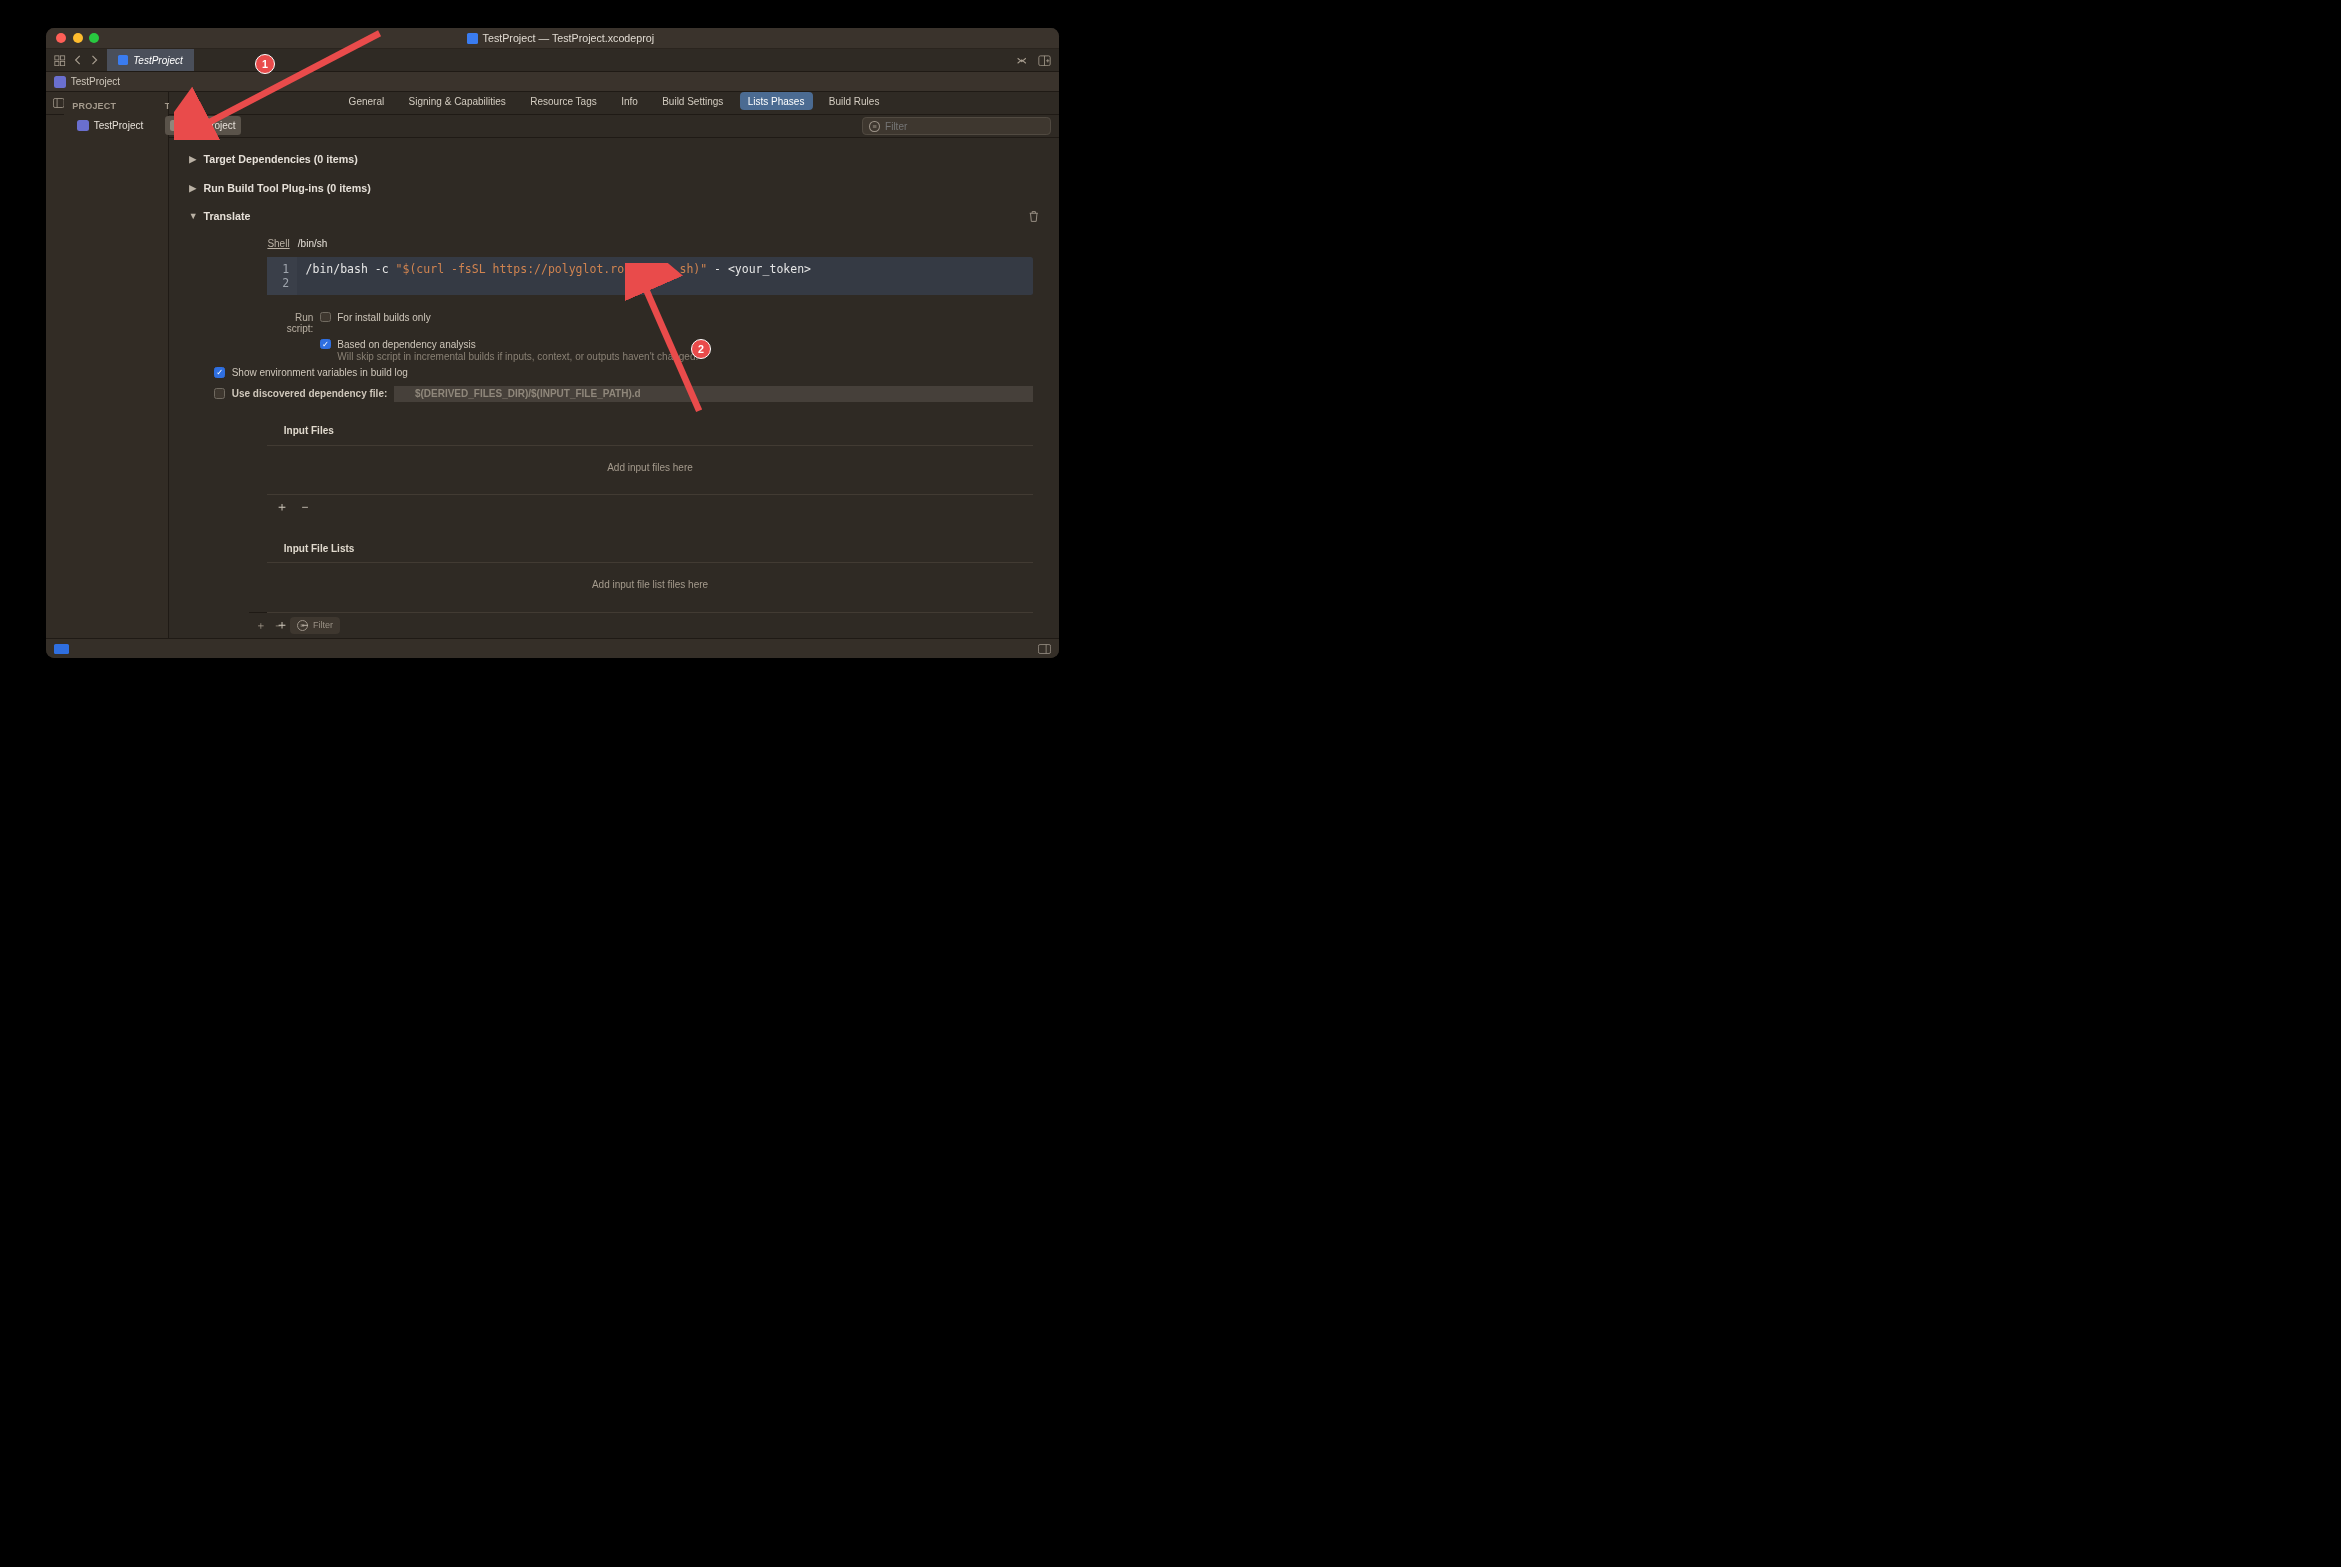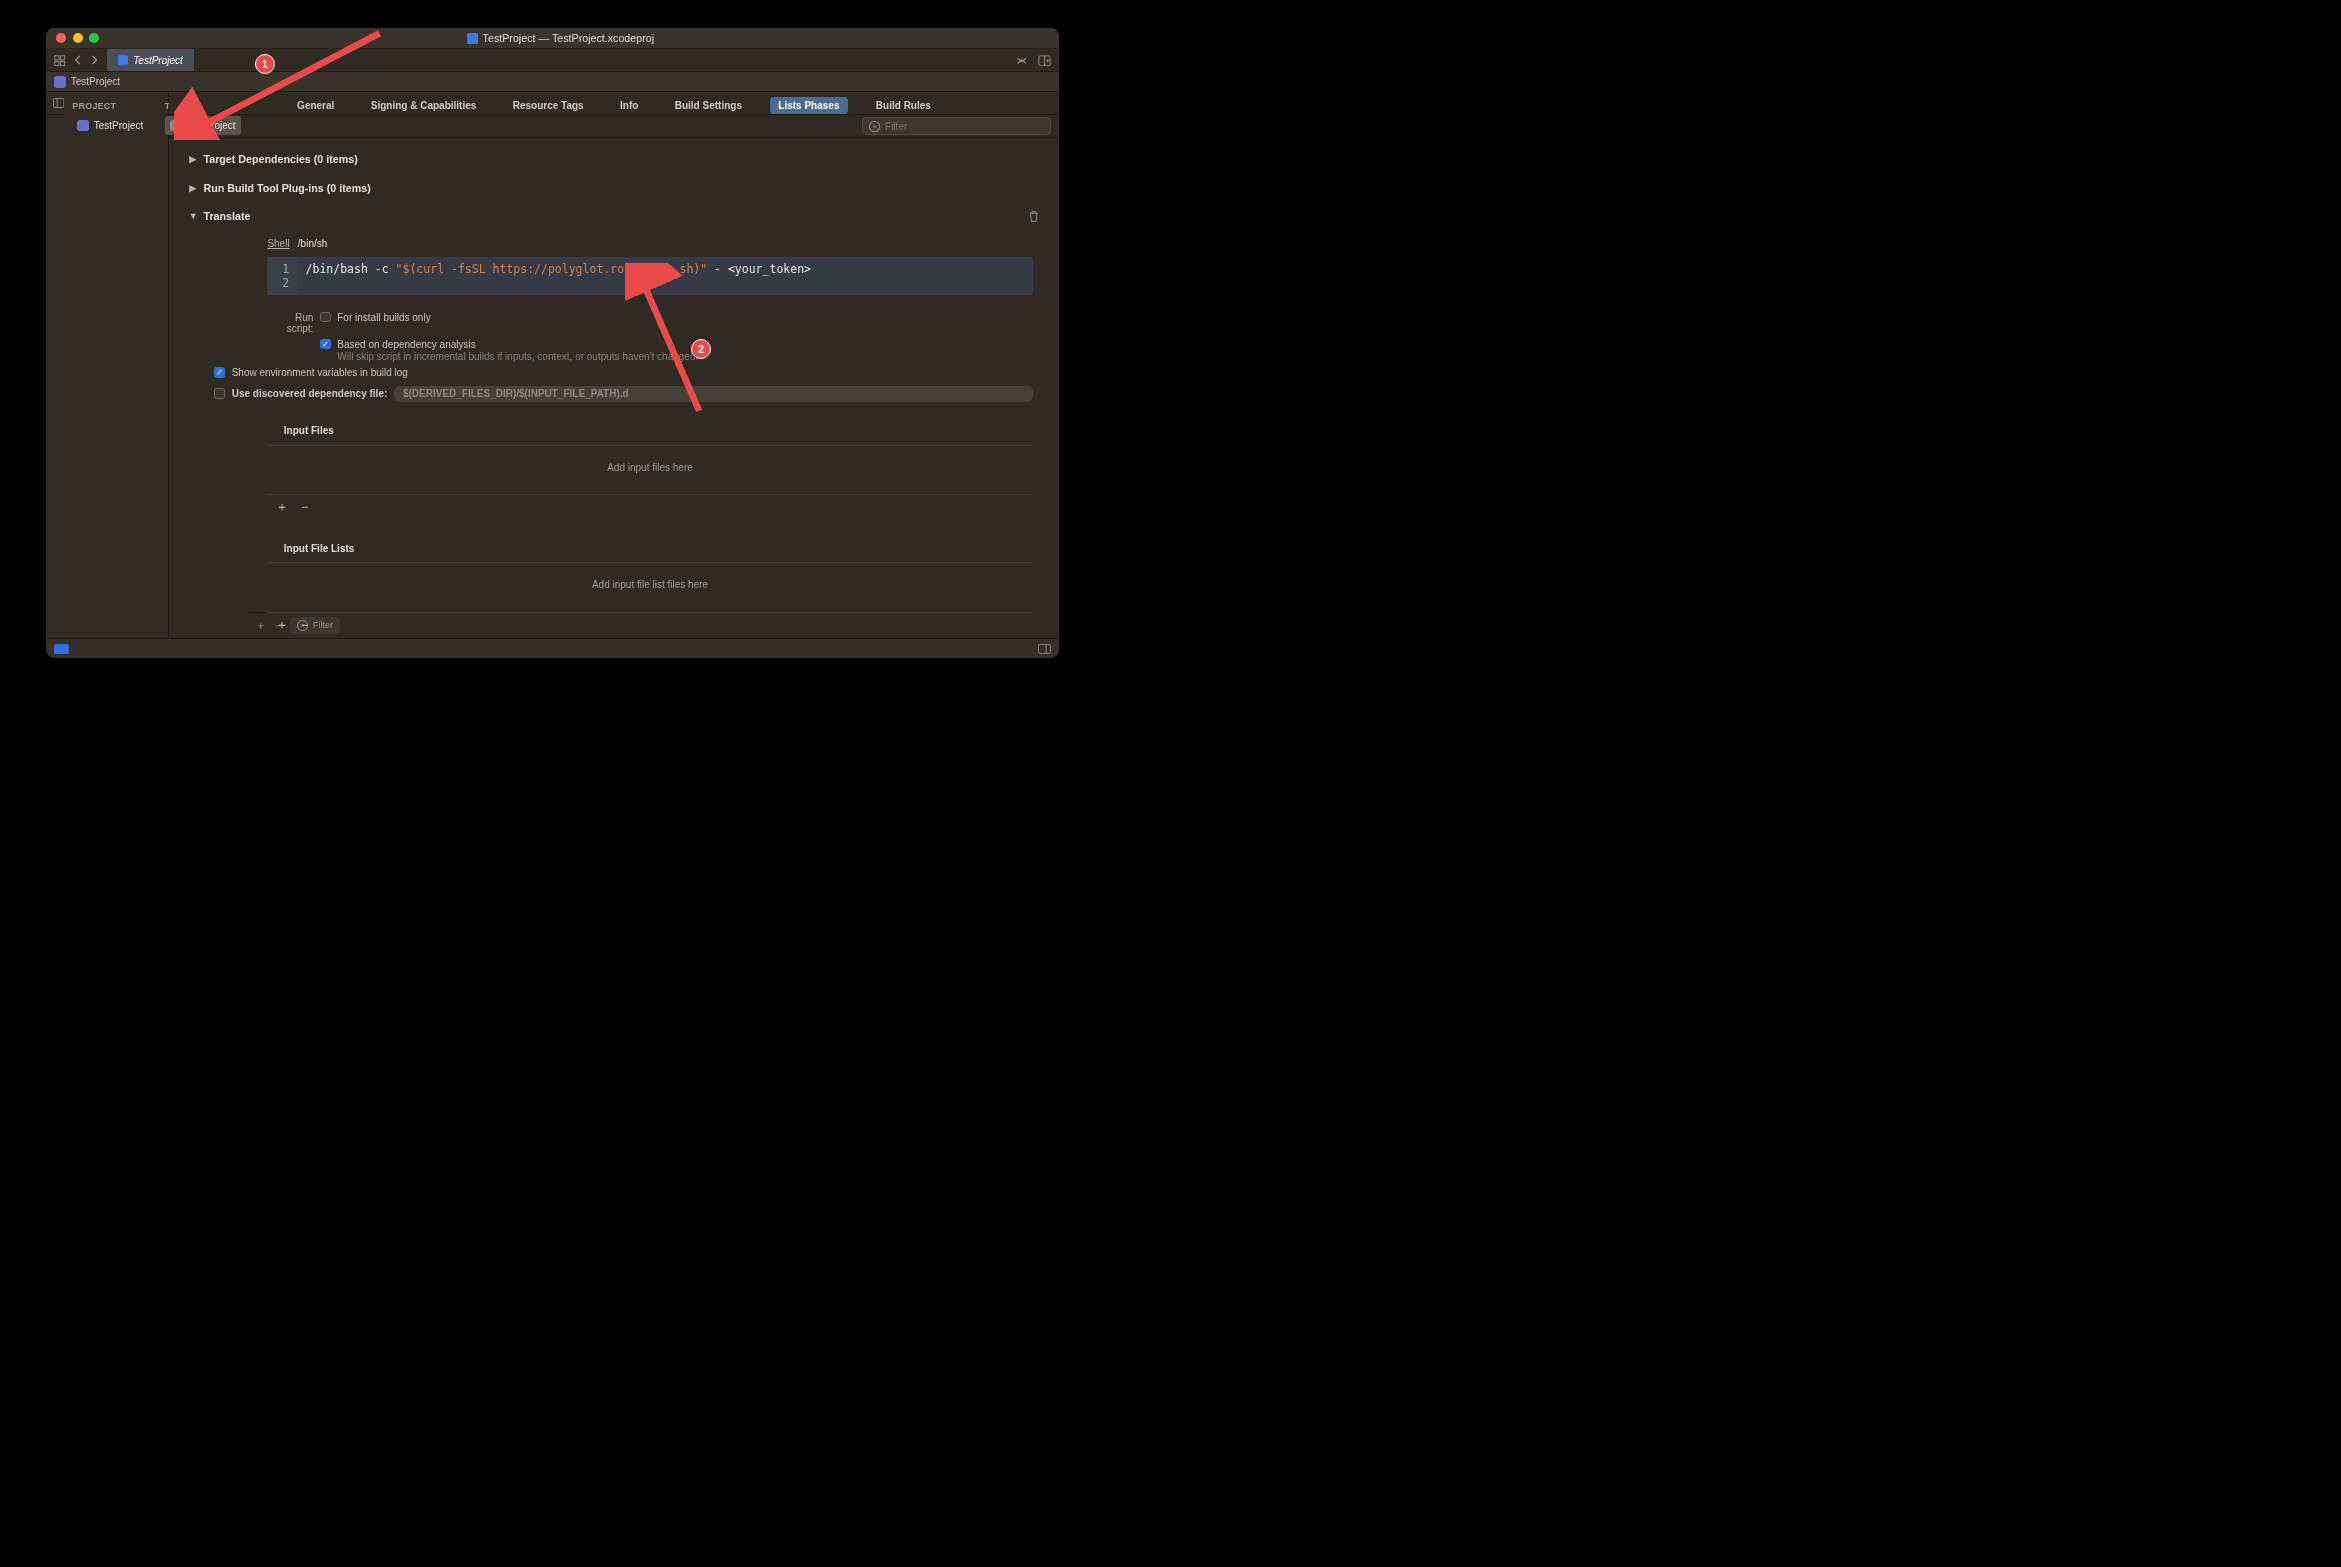--- a/index.html
+++ b/index.html
@@ -68,22 +68,22 @@
   .sidebar-item{display:flex;align-items:center;gap:5px;padding:4.1px 5px;border-radius:3.3px;font-size:10px;color:#e6e0d8;}
   .sidebar-item.sel{background:#5a534a;}
   .sidebar-item .micon{width:11.5px;height:11.5px;background:#6a6fcf;border-radius:2.5px;}
   .sidebar-item.targets .micon{background:#8f877b;}
   .sidebar-footer{margin-top:auto;height:26px;border-top:0.8px solid #1f1a15;display:flex;align-items:center;padding:0 6.6px;gap:6.6px;}
   .pill-filter{flex:1;height:16.4px;background:#3e372f;border-radius:4.1px;display:flex;align-items:center;padding:0 6.6px;gap:5px;color:#9a9186;font-size:9px;}
   .round-glyph{width:11.5px;height:11.5px;border-radius:50%;border:0.8px solid #9a9186;display:flex;align-items:center;justify-content:center;font-size:7.4px;line-height:1;}
   
   .editor{flex:1;display:flex;flex-direction:column;overflow:hidden;}
   .edit-tabs{
-    height:23px;border-bottom:0.8px solid #1f1a15;display:flex;align-items:flex-end;justify-content:center;gap:20px;
-    position:relative;background:#2f2a24;font-weight:bold;
+    height:23px;border-bottom:0.8px solid #1f1a15;display:flex;align-items:flex-start;justify-content:center;gap:8px;
+    position:relative;background:#2f2a24;
   }
   .edit-tabs .etab{padding:3.3px 8.2px;border-radius:4.1px;color:#d3ccc0;font-size:10px;}
   .edit-tabs .etab.active{background:#4b6b92;color:#fff;}
   .phase-toolbar{
     height:23px;border-bottom:0.8px solid #1f1a15;display:flex;align-items:center;padding:0 8.2px;gap:6.6px;
   }
   .phase-toolbar .spacer{flex:1;}
   .filter-box{display:flex;align-items:center;gap:5px;background:#3e372f;border:0.8px solid #514a41;border-radius:4.1px;height:18px;padding:0 6.6px;color:#9a9186;width:189px;}
   .filter-box input{background:none;border:none;outline:none;color:#e6e0d8;font-size:10px;width:100%;}
   .add-plus{color:#cfc7bb;font-size:13px;width:15px;text-align:center;}
@@ -106,21 +106,21 @@
   .codetext{padding:5px 8.2px;color:#e6e6e6;white-space:pre;}
   .codetext .str{color:#d18450;}
   .run-opts{margin-top:14px;font-size:10px;color:#cfc7bb;}
   .opt-row{display:flex;align-items:flex-start;gap:6.6px;padding:2.5px 0;}
   .opt-row .lbl{width:46px;text-align:right;color:#bab1a4;flex-shrink:0;}
   .opt-row .content{flex:1;}
   .cbx{width:10.7px;height:10.7px;border-radius:2.5px;border:0.8px solid #706a60;background:#3e372f;flex-shrink:0;display:inline-flex;align-items:center;justify-content:center;font-size:8.2px;color:#fff;}
   .cbx.checked{background:#2f6fe0;border-color:#2f6fe0;}
   .hint{color:#898074;font-size:10px;margin-top:1.6px;}
   .depfile-row{display:flex;align-items:center;gap:6.6px;margin-top:5px;}
-  .depfile-field{flex:1;height:16.4px;background:#46403a;border-radius:6px;padding:0 9px;color:#8f877b;font-size:10px;display:flex;align-items:center;}
+  .depfile-field{flex:1;height:16.4px;background:#46403a;border-radius:0;padding:0 21px;color:#8f877b;font-size:10px;display:flex;align-items:center;}
   
   .fsection{margin-top:20px;}
   .fsection-title{font-size:10px;font-weight:600;color:#e0d9cd;padding:3.3px 16.4px;}
   .fsection-rule{height:0.8px;background:#423b33;margin:5px 0 0;}
   .fsection-empty{text-align:center;color:#a59b8d;font-size:10px;padding:16.4px 0;}
   .fsection-footer{display:flex;gap:10px;padding:3.3px 8.2px;color:#cfc7bb;font-size:13px;}
   
   .statusbar{height:20px;background:#352f28;border-top:0.8px solid #1f1a15;display:flex;align-items:center;padding:0 8.2px;}
   .statusbar .folder{width:15px;height:10px;background:#2f6fe0;border-radius:1.6px;}
   .statusbar .right{margin-left:auto;color:#9a9186;}

